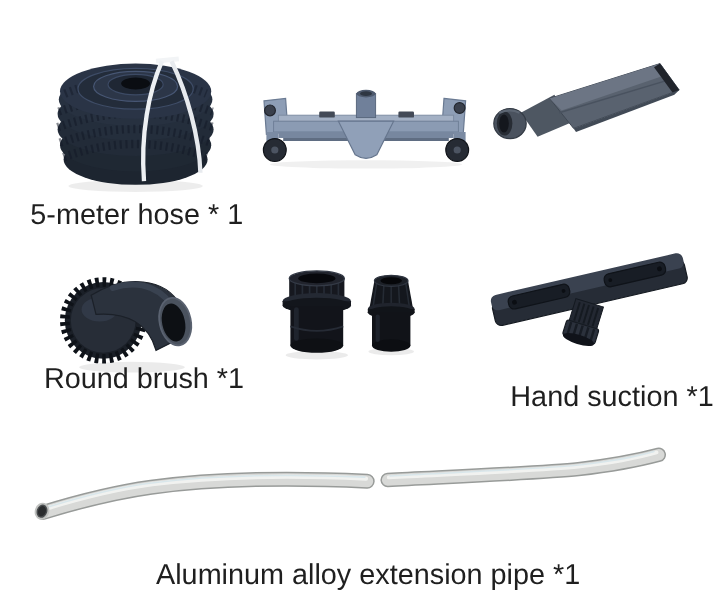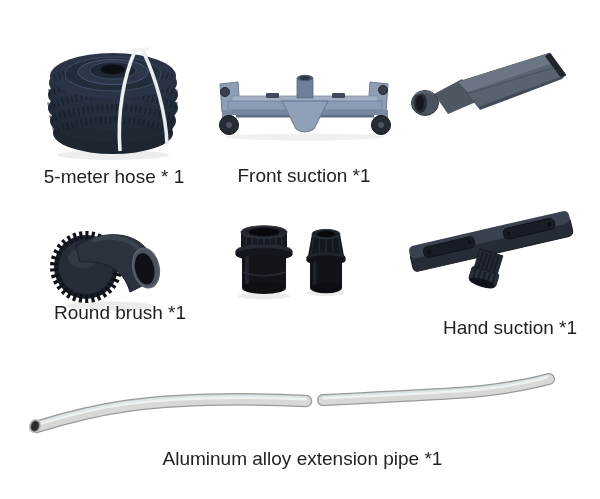--- a/index.html
+++ b/index.html
@@ -3,21 +3,21 @@
 <meta charset="utf-8">
 <style>
   html,body{margin:0;padding:0;background:#ffffff;}
   .stage{
     position:relative;width:600px;height:499px;background:#ffffff;
     font-family:"Liberation Sans",sans-serif;overflow:hidden;
   }
   .item{position:absolute;margin:0;padding:0;}
   .item svg{display:block;}
   .caption{
-    position:absolute;text-align:center;font-size:19px;line-height:1.15;
+    position:absolute;text-align:center;font-size:24px;line-height:1.15;
     color:#1f1f1f;white-space:nowrap;
   }
 </style>
 </head>
 <body>
 
 <div class="stage">
 
   <figure class="item" style="left:40px;top:34px;">
     <svg width="150" height="128" viewBox="0 0 150 128">
@@ -72,21 +72,20 @@
       <path d="M70,31 L116,31 L102,59 Q93,65 84,59 Z" fill="#90a0b8" stroke="#66768e" stroke-width="1"></path>
 
       <rect x="10" y="40" width="10" height="8" fill="#7b8ba3"></rect>
       <rect x="166" y="40" width="10" height="8" fill="#7b8ba3"></rect>
       <circle cx="17" cy="55" r="9.5" fill="#262b34" stroke="#101318" stroke-width="1"></circle>
       <circle cx="17" cy="55" r="3" fill="#4c5462"></circle>
       <circle cx="169" cy="55" r="9.5" fill="#262b34" stroke="#101318" stroke-width="1"></circle>
       <circle cx="169" cy="55" r="3" fill="#4c5462"></circle>
     </svg>
   </figure>
-  <figcaption class="caption" style="left:204px;top:165px;width:200px;">Front suction *1</figcaption>
 
   <figure class="item" style="left:402px;top:46px;">
     <svg width="172" height="78" viewBox="0 0 172 78">
 
       <polygon points="32,48 60,33 74,56 46,68" fill="#4e5762"></polygon>
 
       <polygon points="56,36 148,7 164,29 76,61" fill="#59626f" stroke="#3f4753" stroke-width="0.8"></polygon>
       <polygon points="56,36 148,7 154,16 66,46" fill="#6c7584"></polygon>
       <path d="M64,48 L154,21" stroke="#49525f" stroke-width="1.2"></path>
       <polygon points="148,7 164,29 159,32 143,10" fill="#20242b"></polygon>
@@ -213,15 +212,15 @@
       <path d="M301,30 C360,27 432,24 460,21 C494,17 512,13 527,9" fill="none" stroke="#d8d9d7" stroke-width="9.5" stroke-linecap="round"></path>
       <path d="M302,27.8 C360,24.8 432,21.8 460,18.8 C493,15 511,11 525,7" fill="none" stroke="#f2f3f1" stroke-width="3.3" stroke-linecap="round" opacity="0.95"></path>
       <path d="M303,26.6 C360,23.6 432,20.6 460,17.6 C492,14 510,10 523,6.2" fill="none" stroke="#d3e4ea" stroke-width="1.2" stroke-linecap="round" opacity="0.8"></path>
 
       <g transform="rotate(18 13 56)">
         <ellipse cx="13" cy="56" rx="5.2" ry="6.4" fill="#4a4d4f" stroke="#c0c2c0" stroke-width="1.6"></ellipse>
         <ellipse cx="13" cy="56" rx="3.2" ry="4.4" fill="#2a2c2e"></ellipse>
       </g>
     </svg>
   </figure>
-  <figcaption class="caption" style="left:130px;top:448px;width:345px;">Aluminum alloy extension pipe *1</figcaption>
+  <figcaption class="caption" style="left:130px;top:466px;width:345px;">Aluminum alloy extension pipe *1</figcaption>
 
 </div>
 
 </body></html>

